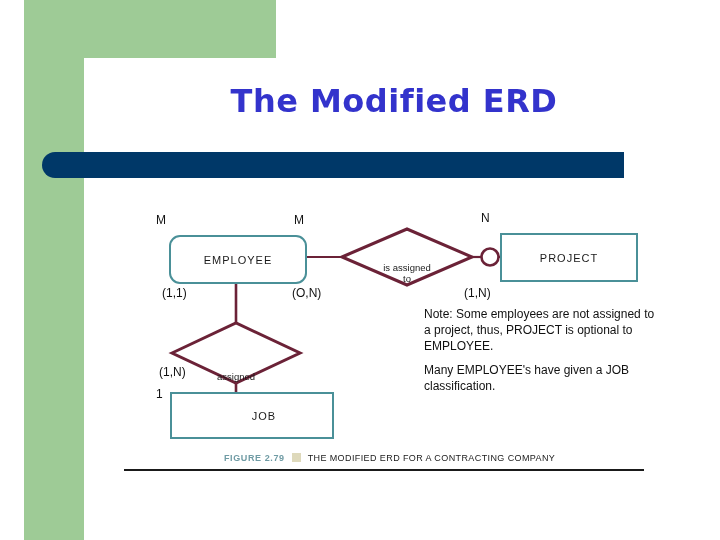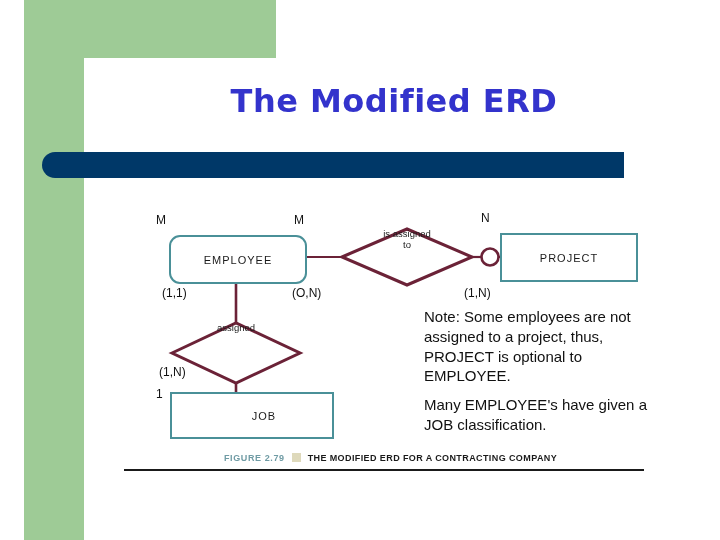--- a/index.html
+++ b/index.html
@@ -43,44 +43,44 @@
     font-size:11px;color:#1a1a1a;letter-spacing:1px;
     font-family:"Liberation Sans", sans-serif;
   }
   #box-employee{left:55px;top:40px;width:134px;height:45px;border-radius:11px;}
   #box-project {left:386px;top:38px;width:134px;height:45px;}
   #box-job     {left:56px;top:197px;width:136px;height:43px;padding-left:24px;}
 
   .diamond-wrap{position:absolute;}
   .diamond-label{
     position:absolute;left:0;top:0;width:100%;height:100%;
-    display:flex;align-items:flex-start;justify-content:center;
+    display:flex;align-items:flex-end;justify-content:center;
     text-align:center;font-size:9.5px;color:#1a1a1a;line-height:1.15;
   }
 
   .card{
     position:absolute;font-size:12px;color:#111;
     font-family:"Liberation Sans", sans-serif;white-space:nowrap;
   }
   .deg{position:absolute;font-size:12px;color:#111;white-space:nowrap;}
 
   .notes{
     position:absolute;left:310px;top:112px;width:240px;
-    font-size:15px;color:#111;line-height:1.32;
+    font-size:12px;color:#111;line-height:1.32;
   }
   .notes p{margin:0 0 9px 0;}
 
   .caption{
     position:absolute;left:110px;top:258px;width:430px;
     font-size:9px;white-space:nowrap;
   }
   .cap-fig{color:#6f9ba4;font-weight:bold;letter-spacing:.6px;}
   .cap-sq{display:inline-block;width:9px;height:9px;background:#ded9bb;
           vertical-align:-1px;margin:0 7px;}
-  .cap-txt{color:#1a1a1a;font-weight:bold;letter-spacing:.4px;}
+  .cap-txt{color:#1a1a1a;font-weight:normal;letter-spacing:.4px;}
   .rule{position:absolute;left:10px;top:274px;width:520px;height:2px;background:#1a1a1a;}
 </style>
 </head>
 <body>
 
 <div id="slide">
 
   <div class="green-band"></div>
   <div class="green-col"></div>
   <div class="white-panel"></div>

